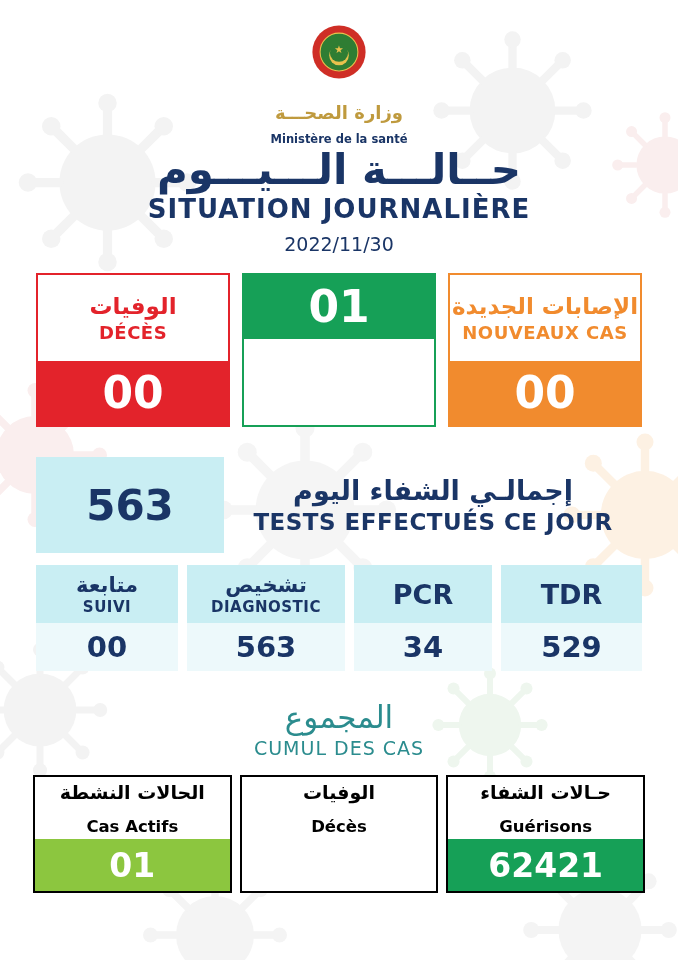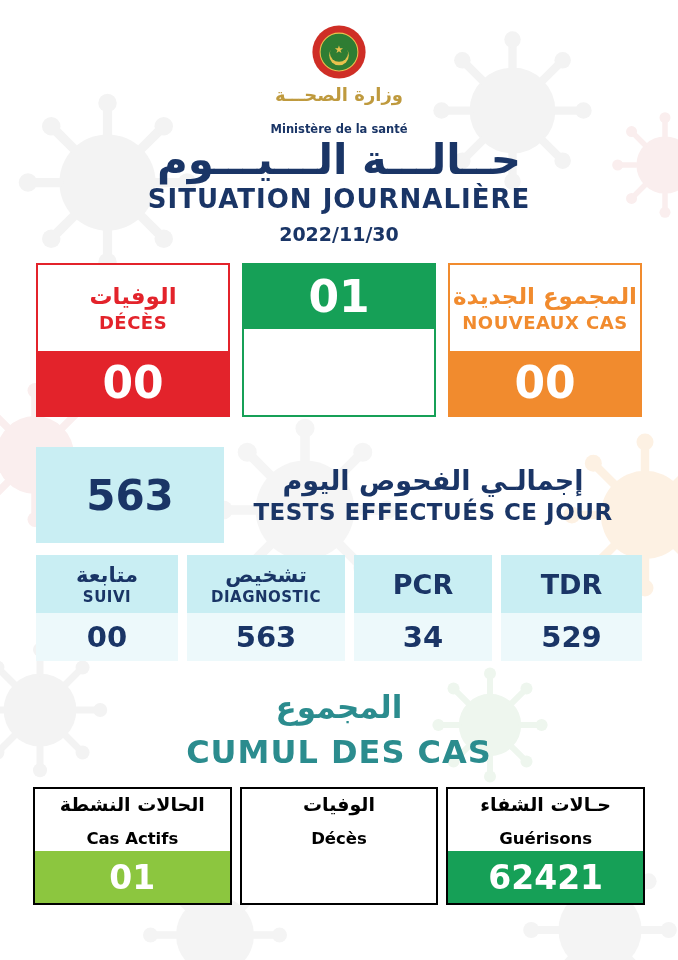--- a/index.html
+++ b/index.html
@@ -20,26 +20,26 @@
     font-family:"DejaVu Sans", sans-serif;
     position:relative;overflow:hidden;
   }
   .page{position:relative;width:678px;height:960px;overflow:hidden;background:#fff}
   
   .virus{position:absolute;z-index:0;pointer-events:none}
   
   .content{position:relative;z-index:1;padding-top:24px;text-align:center}
   
   .logo{display:block;margin:0 auto}
-  .ministry-ar{margin-top:4px;font-size:18px;font-weight:bold;color:var(--gold)}
-  .ministry-fr{margin-top:17px;font-size:11.5px;font-weight:bold;color:var(--navy)}
+  .ministry-ar{margin-top:22px;font-size:18px;font-weight:bold;color:var(--gold)}
+  .ministry-fr{margin-top:9px;font-size:11.5px;font-weight:bold;color:var(--navy)}
   
   .title-ar{font-size:42px;line-height:1.15;font-weight:bold;color:var(--navy)}
   .title-fr{margin-top:0;font-size:26px;font-weight:bold;letter-spacing:1px;color:var(--navy)}
-  .report-date{margin-top:9px;font-size:19px;font-weight:bold;color:var(--navy)}
+  .report-date{margin-top:9px;font-size:19px;font-weight:normal;color:var(--navy)}
   
   .daily-cards{display:flex;gap:12px;margin:18px 36px 0}
   .card{flex:1;border:2px solid;display:flex;flex-direction:column;background:#fff}
   .card-top{height:86px;display:flex;flex-direction:column;justify-content:center;gap:3px}
   .card-ar{font-size:23px;font-weight:bold;direction:rtl}
   .card-fr{font-size:18px;font-weight:bold;letter-spacing:.5px}
   .card-val{height:64px;display:flex;align-items:center;justify-content:center;
             color:#fff;font-size:44px;font-weight:bold;line-height:1}
   .c-red{border-color:var(--red)}    .c-red .card-top{color:var(--red)}       .c-red .card-val{background:var(--red)}
   .c-green{border-color:var(--green)}.c-green .card-top{color:var(--green)}   .c-green .card-val{background:var(--green)}
@@ -58,23 +58,23 @@
   .bd-col{display:flex;flex-direction:column}
   .bd-suivi{flex:0 0 142px}.bd-diag{flex:0 0 158px}.bd-pcr{flex:0 0 138px}.bd-tdr{flex:1}
   .bd-head{background:var(--cyan);color:var(--navy);height:58px;
            display:flex;flex-direction:column;align-items:center;justify-content:center;font-weight:bold;gap:1px}
   .bd-head .ar{font-size:21px;direction:rtl}
   .bd-head .fr{font-size:15px;letter-spacing:.5px}
   .bd-head.single{font-size:27px}
   .bd-val{height:48px;background:var(--cyan-pale);color:var(--navy);
           font-size:29px;font-weight:bold;display:flex;align-items:center;justify-content:center}
   
-  .cumul-title{margin-top:28px;color:var(--teal);font-weight:bold}
+  .cumul-title{margin-top:28px;color:var(--teal);font-weight:normal}
   .ct-ar{font-size:31px;direction:rtl}
-  .ct-fr{font-size:32px;letter-spacing:1px;margin-top:8px}
+  .ct-fr{font-size:19px;letter-spacing:1px;margin-top:2px}
   .cumul-cards{display:flex;gap:8px;margin:16px 33px 0}
   .ccard{flex:1;border:2px solid;display:flex;flex-direction:column;background:#fff}
   .ccard-top{height:62px;display:flex;flex-direction:column;justify-content:center;gap:14px;font-weight:bold}
   .ccard-ar{font-size:19px;direction:rtl}
   .ccard-fr{font-size:16.5px}
   .ccard-val{height:52px;display:flex;align-items:center;justify-content:center;
              color:#fff;font-size:33px;font-weight:bold;line-height:1}
 </style>
 </head>
 <body>
@@ -162,31 +162,31 @@
           <div class="card-ar">الوفيات</div>
           <div class="card-fr">DÉCÈS</div>
         </div>
         <div class="card-val">00</div>
       </div>
       <div class="card c-green">
         <div class="card-val">01</div>
       </div>
       <div class="card c-orange">
         <div class="card-top">
-          <div class="card-ar">المجموع الجديدة</div>
+          <div class="card-ar">الإصابات الجديدة</div>
           <div class="card-fr">NOUVEAUX CAS</div>
         </div>
         <div class="card-val">00</div>
       </div>
     </section>
 
     <section class="tests">
       <div class="tests-value-box">563</div>
       <div class="tests-labels">
-        <div class="tests-ar">إجمالـي الفحوص اليوم</div>
+        <div class="tests-ar">إجمالـي الشفاء اليوم</div>
         <div class="tests-fr">TESTS EFFECTUÉS CE JOUR</div>
       </div>
     </section>
 
     <section class="breakdown">
       <div class="bd-col bd-suivi">
         <div class="bd-head">
           <div class="ar">متابعة</div>
           <div class="fr">SUIVI</div>
         </div>

